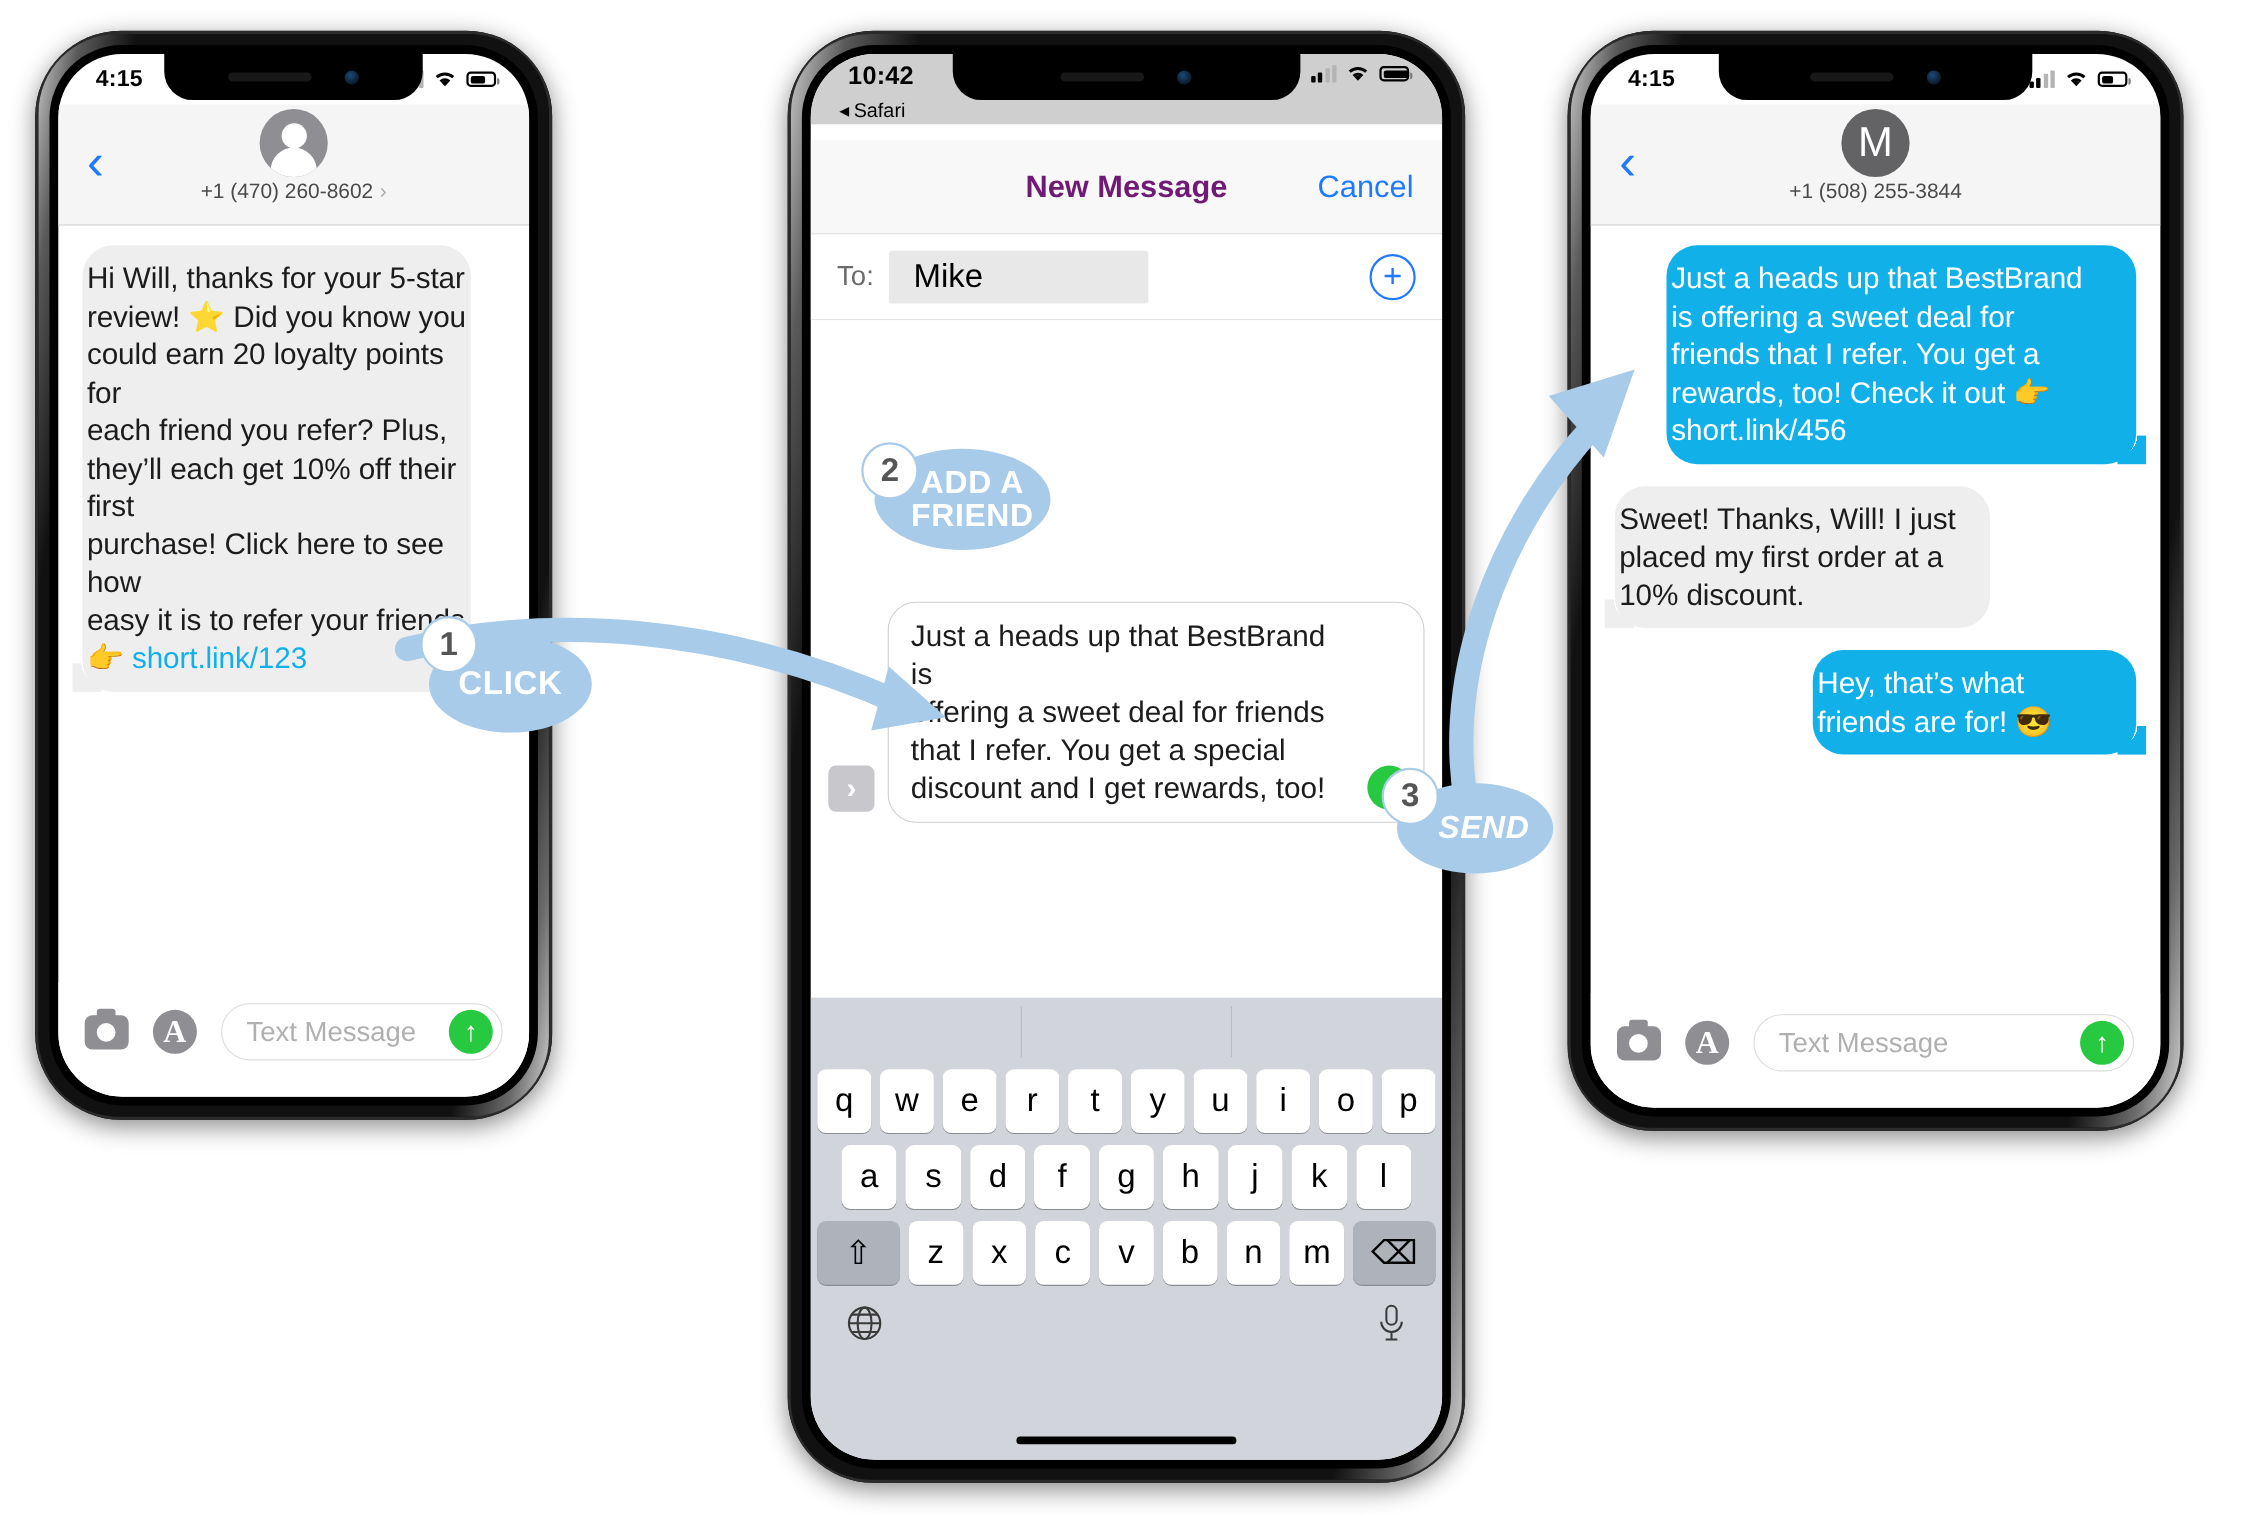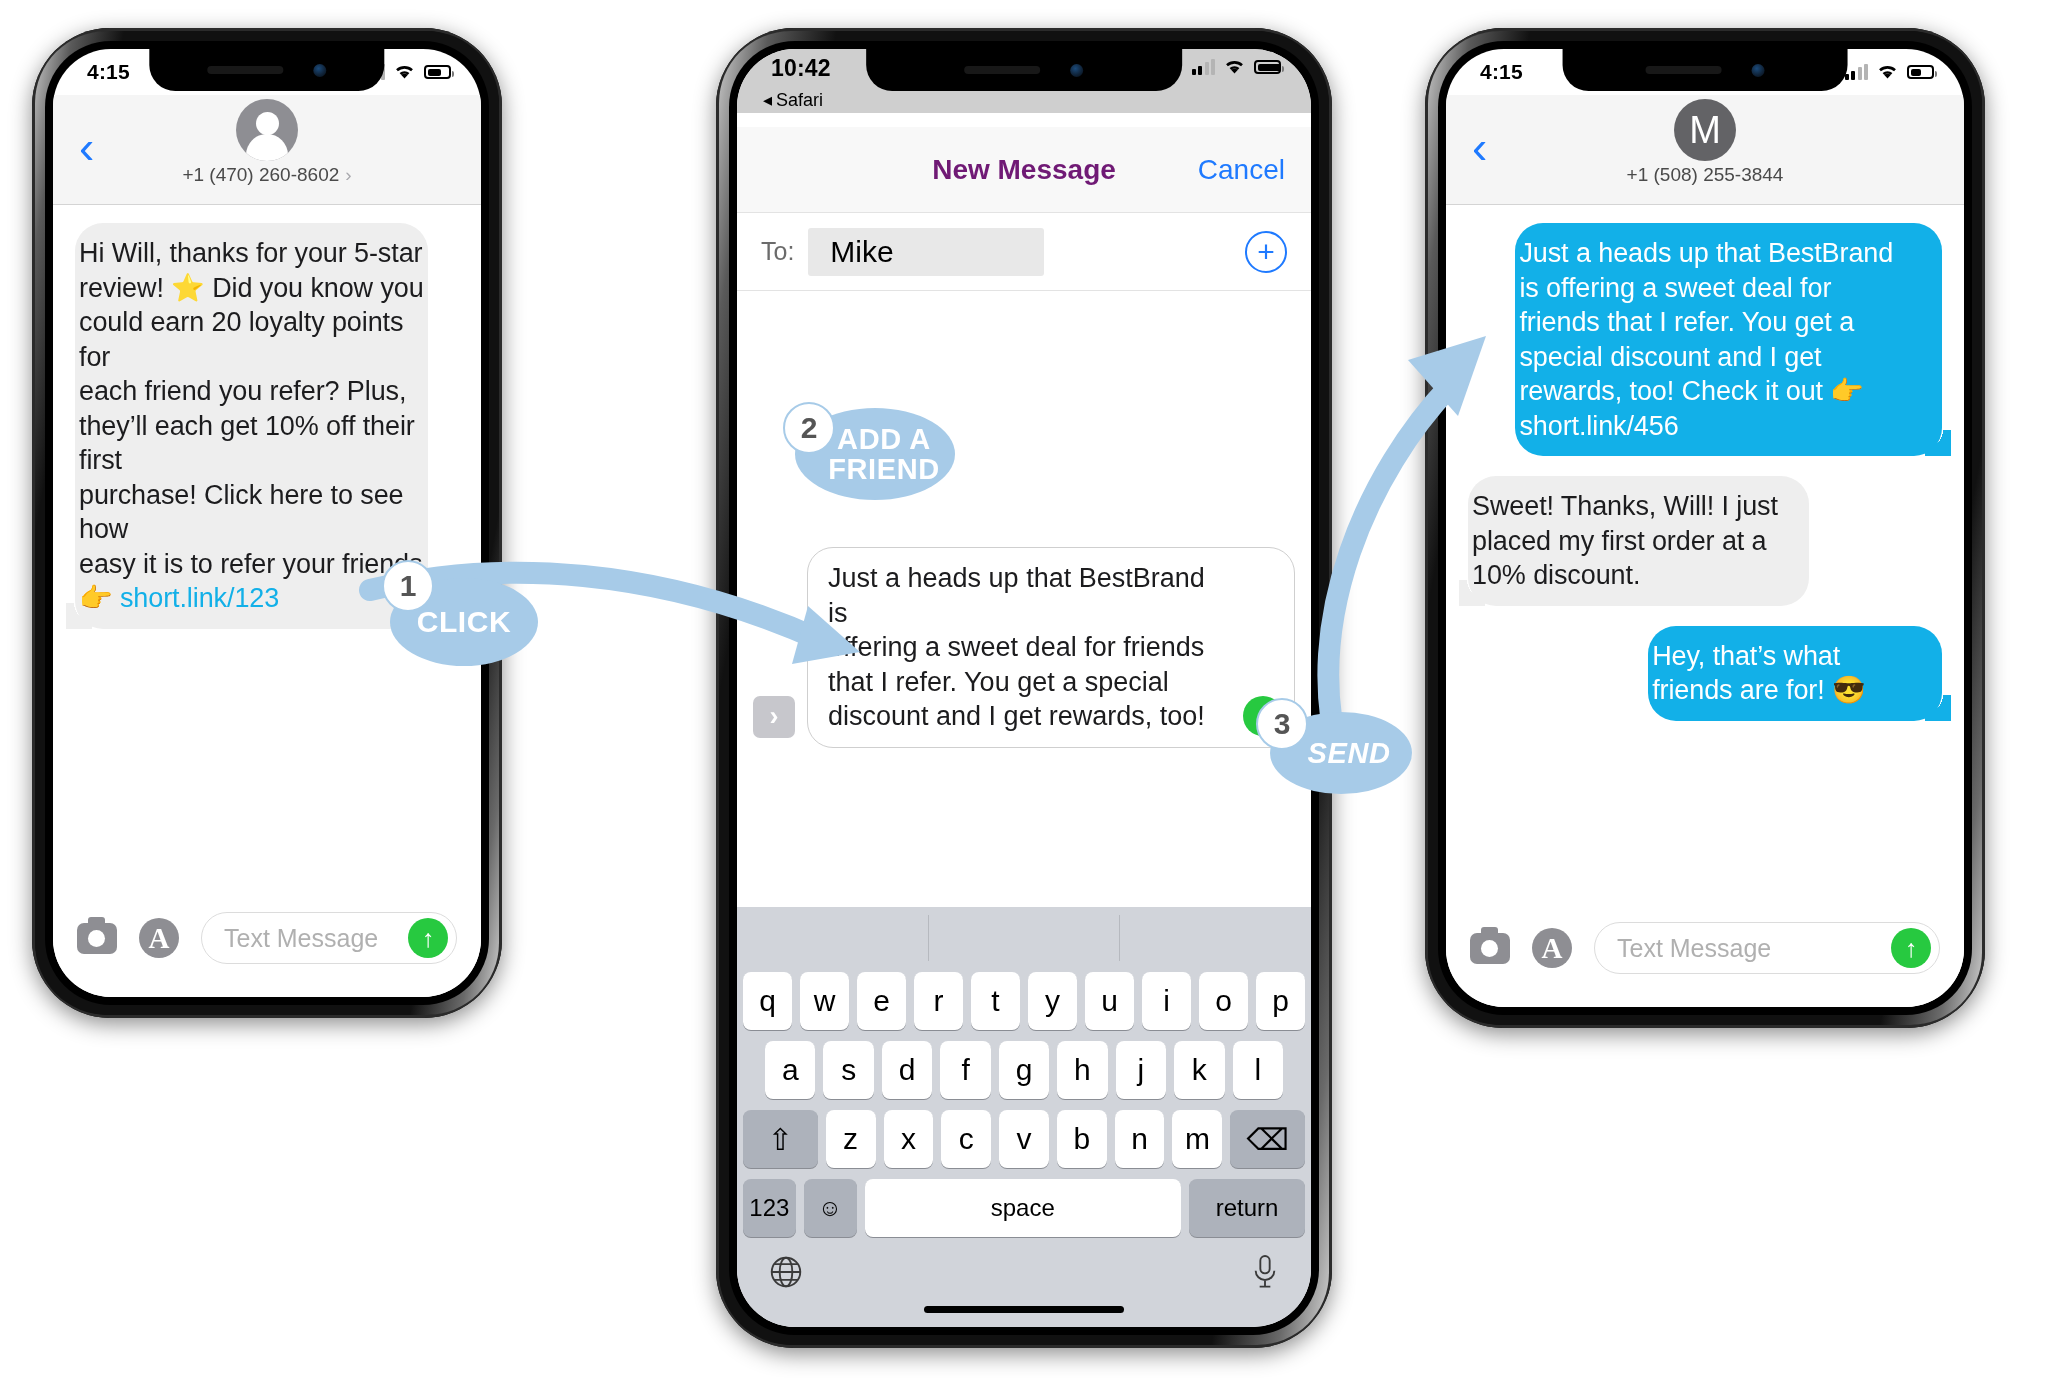--- a/index.html
+++ b/index.html
@@ -340,26 +340,20 @@
         <div class="key dark wide">⇧</div>
         <div class="key">z</div>
         <div class="key">x</div>
         <div class="key">c</div>
         <div class="key">v</div>
         <div class="key">b</div>
         <div class="key">n</div>
         <div class="key">m</div>
         <div class="key dark wide">⌫</div>
       </div>
-      <div class="kb-row r3">
-        <div class="key dark sm">123</div>
-        <div class="key dark sm">☺</div>
-        <div class="key space">space</div>
-        <div class="key dark sm" style="flex:2.2">return</div>
-      </div>
       <div class="kb-bottom">
         <div>
           <svg width="38" height="38" viewBox="0 0 24 24" fill="none" stroke="#3a3a3a" stroke-width="1.2">
               <circle cx="12" cy="12" r="9"></circle>
               <ellipse cx="12" cy="12" rx="4" ry="9"></ellipse>
               <path d="M3 12h18M4.5 7h15M4.5 17h15"></path>
             </svg>
         </div>
         <div>
           <svg width="32" height="38" viewBox="0 0 24 28" fill="none" stroke="#3a3a3a" stroke-width="1.4">
@@ -411,21 +405,20 @@
         </div>
       </div>
     </div>
 
     <div class="thread">
       <div class="bubble out" style="max-width:90%;">
         <div class="tail r"></div>
         <div>Just a heads up that BestBrand</div>
         <div>is offering a sweet deal for</div>
         <div>friends that I refer. You get a</div>
-        <div>special discount and I get</div>
         <div><span>rewards, too! Check it out </span><span>👉</span></div>
         <div>short.link/456</div>
       </div>
 
       <div class="bubble in" style="margin-top:20px; max-width:72%;">
         <div class="tail l"></div>
         <div>Sweet! Thanks, Will! I just</div>
         <div>placed my first order at a</div>
         <div>10% discount.</div>
       </div>

